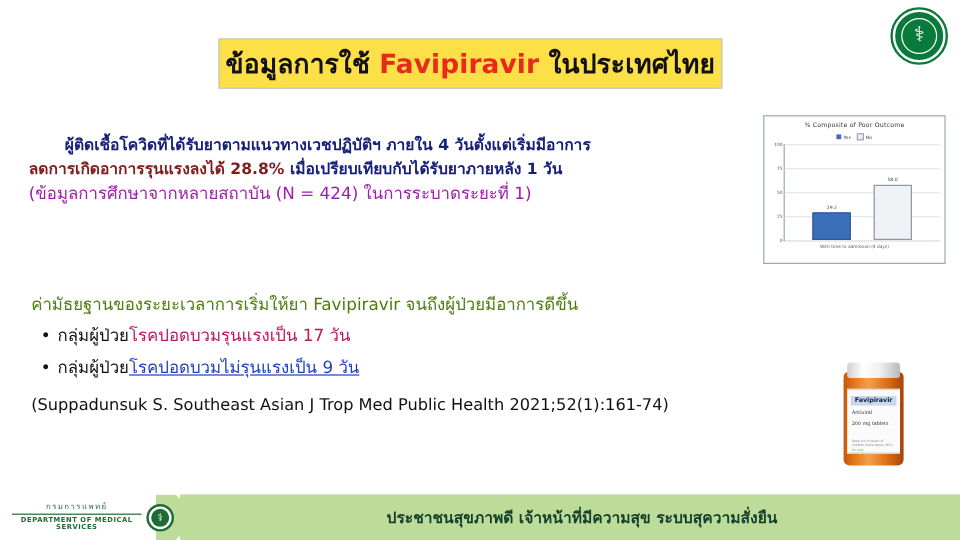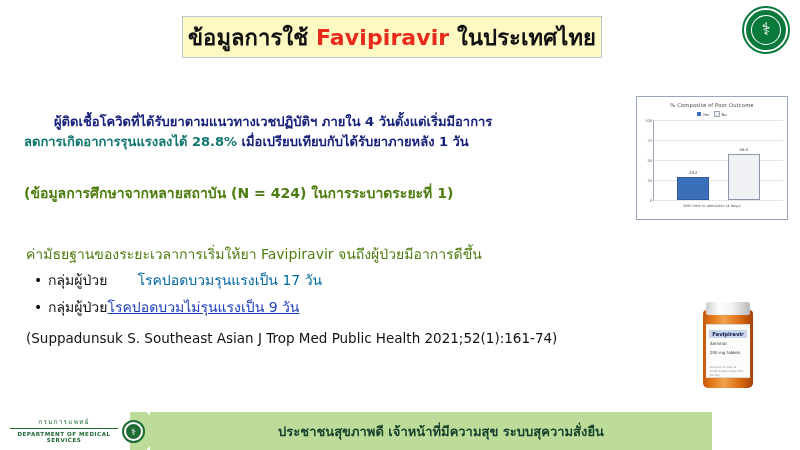--- a/index.html
+++ b/index.html
@@ -49,25 +49,25 @@
     font-size: 17px;
     line-height: 26px;
     text-align: center;
     font-family: "DejaVu Sans", sans-serif;
   }
 
   
   .title-box {
     position: absolute;
     left: 182px;
-    top: 16px;
+    top: 32px;
     width: 420px;
     height: 42px;
     border: 1px solid #b9c7d8;
-    background: #fef9c3;
+    background: #fde047;
     display: flex;
     align-items: center;
     justify-content: center;
     box-sizing: border-box;
   }
   .title-text {
     font-size: 22px;
     font-weight: bold;
     color: #111111;
     white-space: nowrap;
@@ -83,22 +83,22 @@
     width: 600px;
   }
   .ln {
     font-size: 13px;
     color: #16207a;
     line-height: 1.52;
     white-space: nowrap;
     font-weight: bold;
   }
   .ln.indent { padding-left: 30px; }
-  .ln.plain  { color: #4d7c0f; font-weight: bold; font-size: 14px; margin-top: 31px; }
-  .ln .red   { color: #0f766e; }
+  .ln.plain  { color: #a21caf; font-weight: normal; font-size: 14px; }
+  .ln .red   { color: #7f1d1d; }
   .ln .dark  { color: #16207a; }
 
   .block2 {
     position: absolute;
     left: 26px;
     top: 243px;
     width: 600px;
   }
   .b2-head {
     font-size: 14px;
@@ -115,21 +115,21 @@
     line-height: 1.6;
     white-space: nowrap;
   }
   .bullet-dot {
     width: 14px;
     color: #111111;
     font-size: 14px;
     flex: 0 0 14px;
   }
   .bullet-txt { color: #111111; }
-  .bullet-txt .red  { color: #0369a1; padding-left: 30px; }
+  .bullet-txt .red  { color: #be185d; }
   .bullet-txt .blue { color: #1f3fbf; text-decoration: underline; }
   .cite {
     margin-top: 12px;
     font-size: 13.5px;
     color: #111111;
     white-space: nowrap;
   }
 
   
   .chart-frame {
@@ -279,21 +279,21 @@
     font-size: 2.6px;
     color: #8a8a8a;
     line-height: 1.55;
   }
 
   
   .footer {
     position: absolute;
     left: 0;
     bottom: 0;
-    width: 712px;
+    width: 800px;
     height: 38px;
   }
   .footer-bar {
     position: absolute;
     left: 150px;
     top: 0;
     right: 0;
     height: 38px;
     background: #bddc9a;
   }

